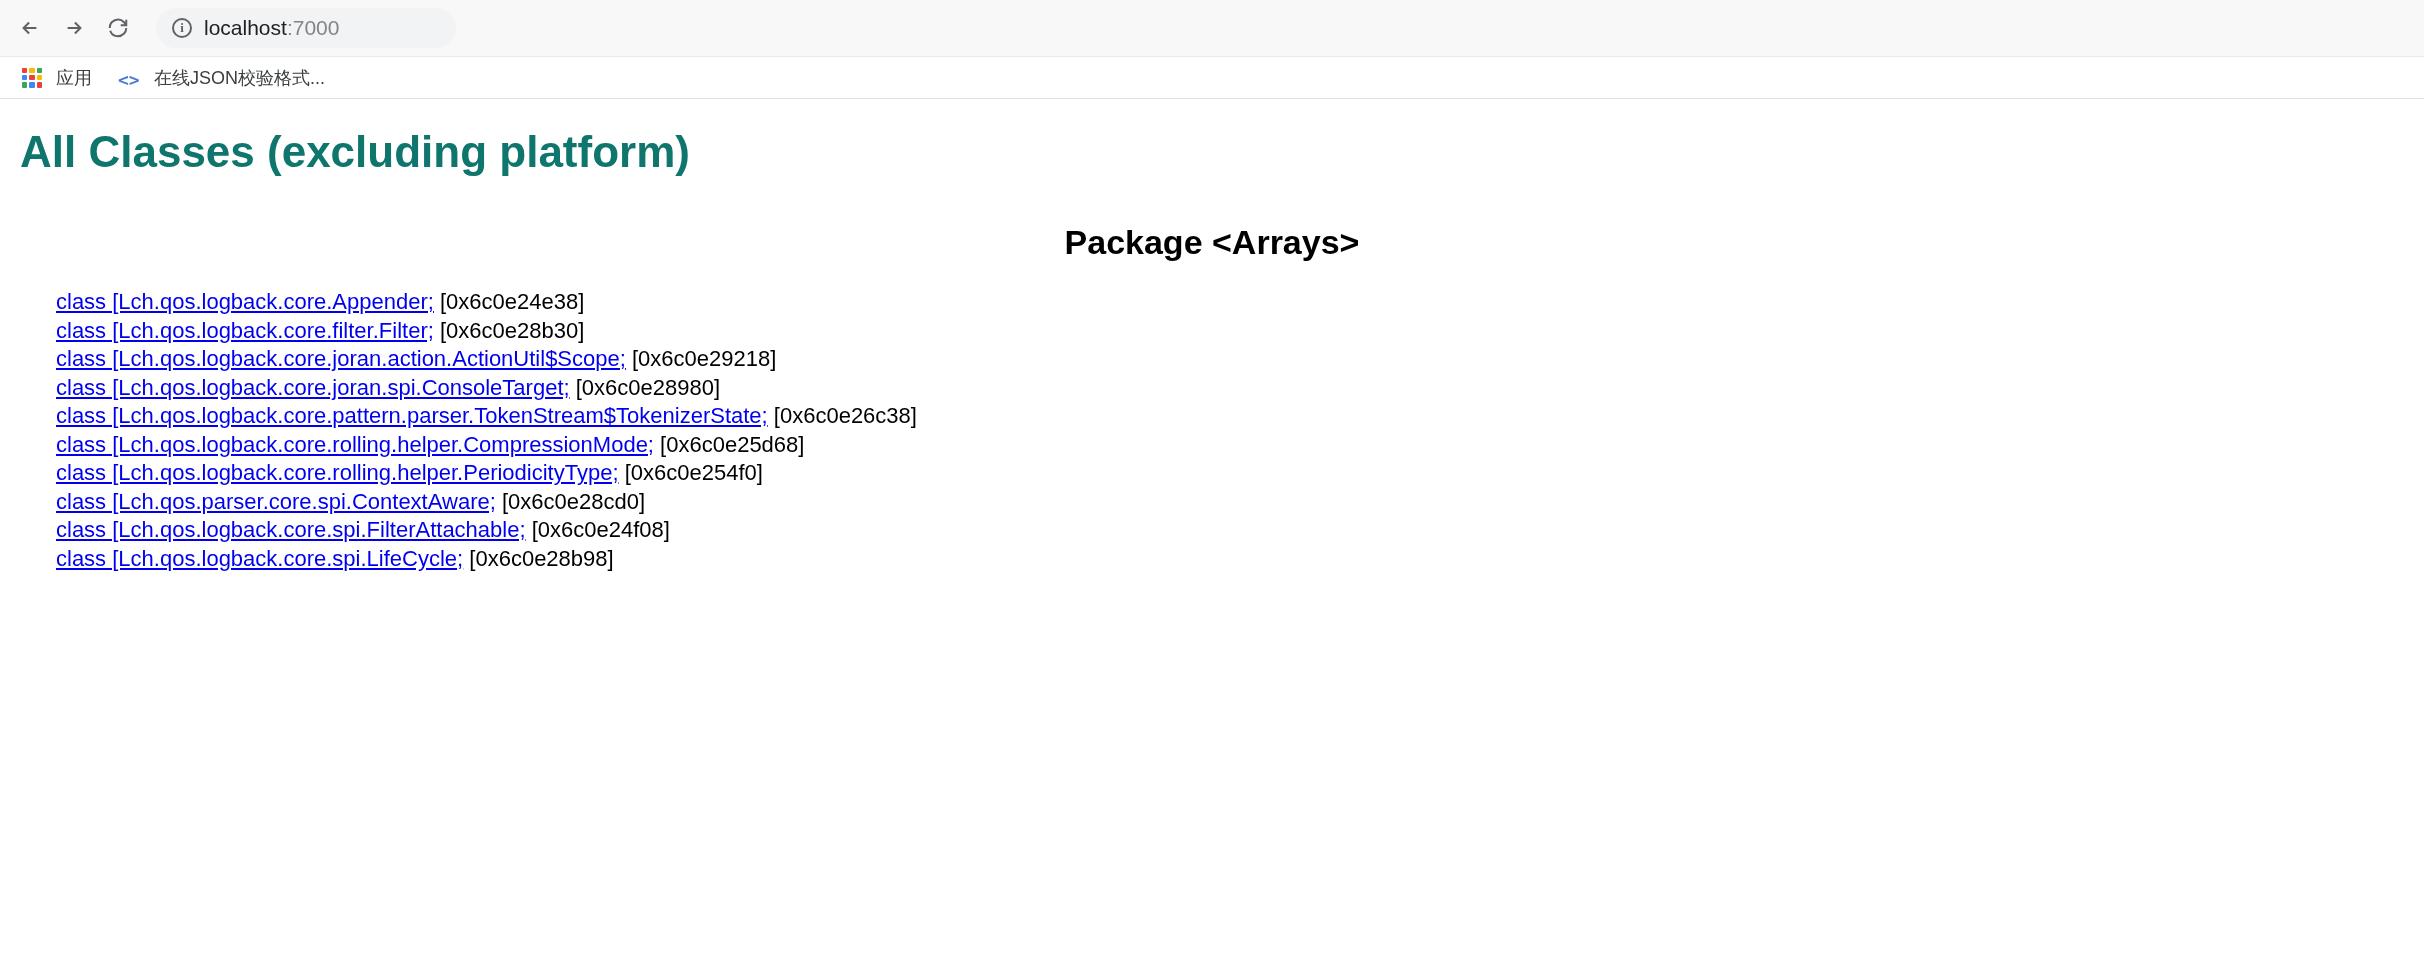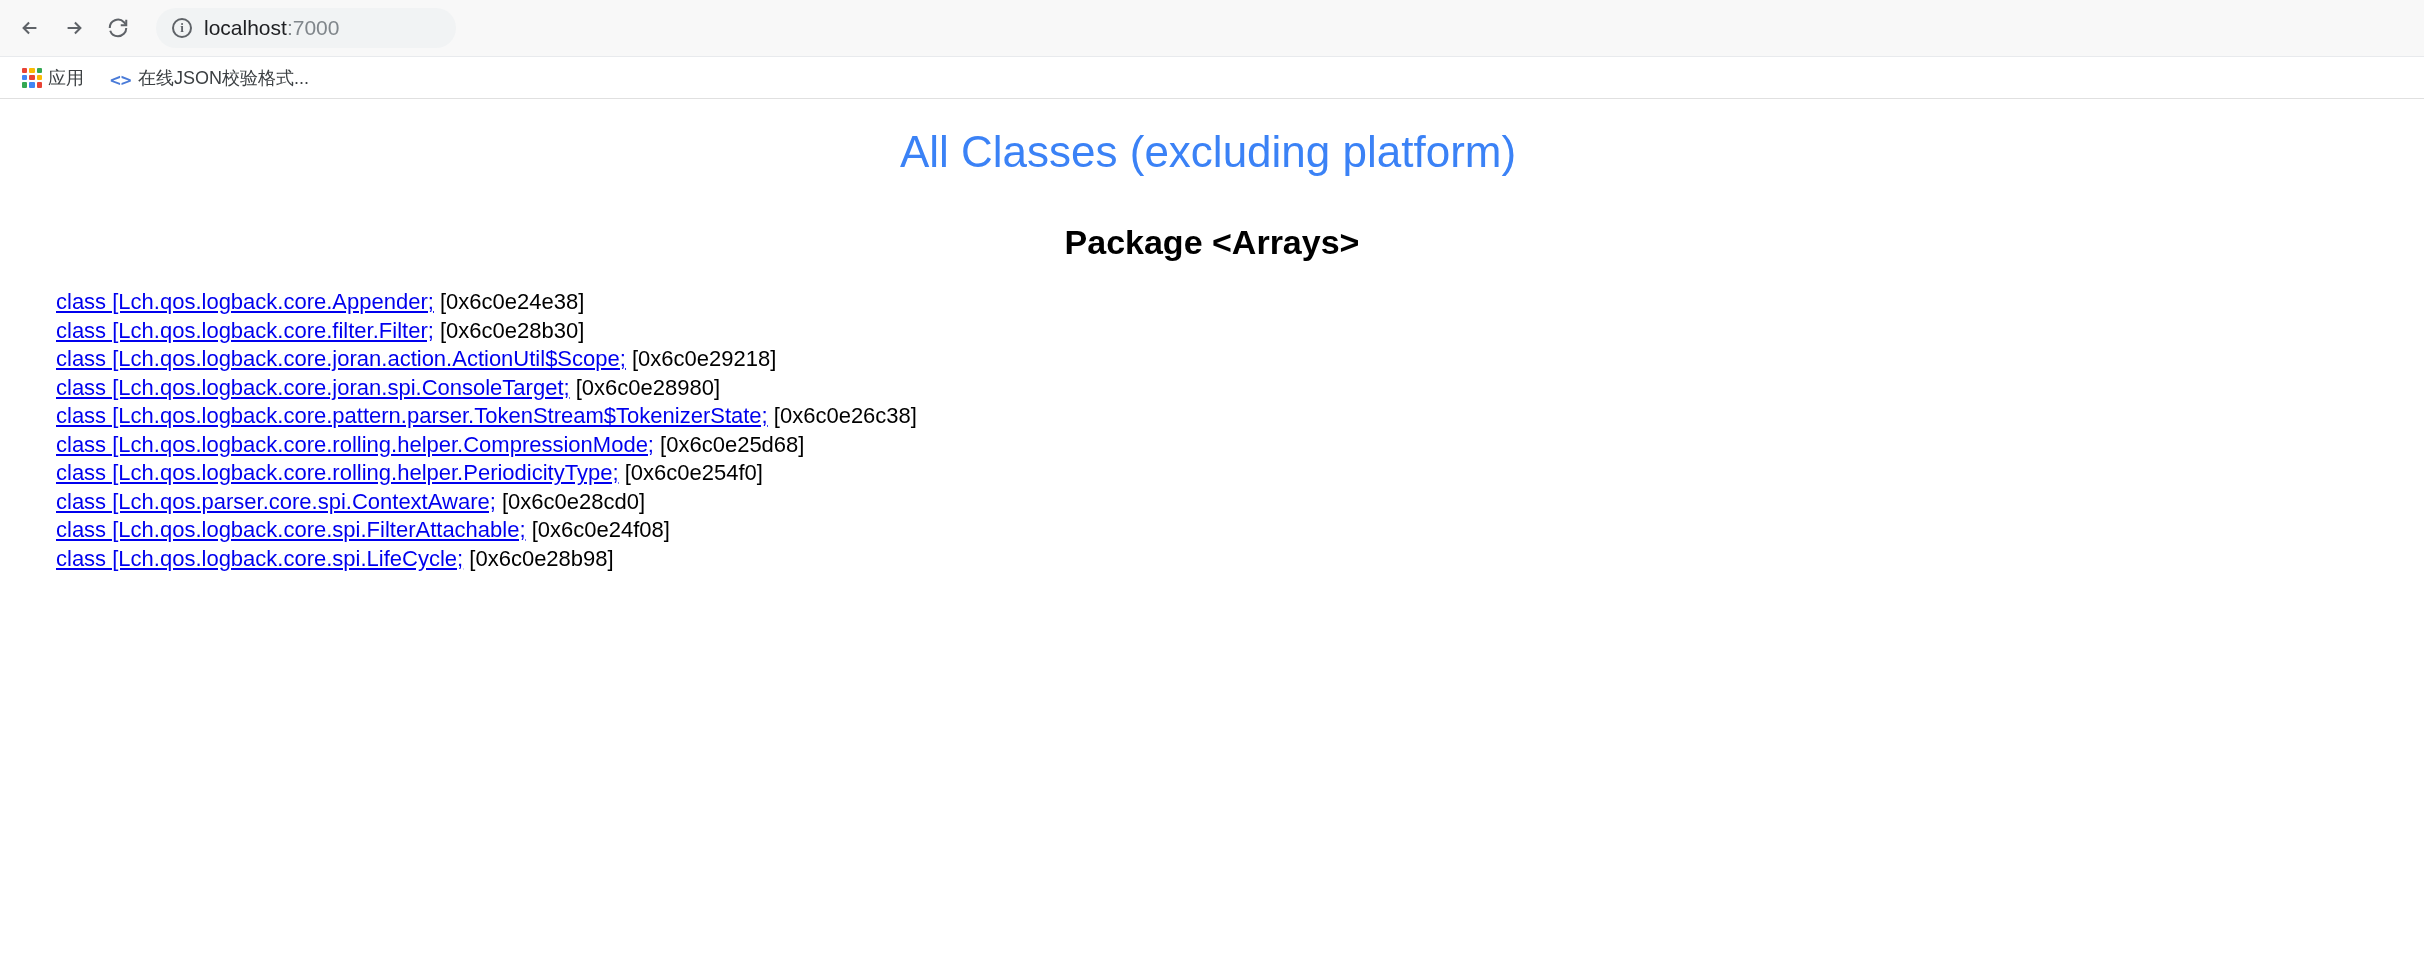--- a/index.html
+++ b/index.html
@@ -13,25 +13,25 @@
     .address-bar { flex: 0 0 auto; display: flex; align-items: center; background: #f1f3f4; border-radius: 20px; padding: 6px 16px; margin-left: 12px; height: 40px; min-width: 300px; }
     .info-icon { width: 20px; height: 20px; border: 2px solid #5f6368; border-radius: 50%; display: flex; align-items: center; justify-content: center; font-size: 13px; font-weight: bold; color: #5f6368; margin-right: 12px; font-family: Georgia, serif; }
     .url-text { font-size: 21px; color: #202124; }
     .url-host { color: #202124; }
     .url-port { color: #80868b; }
     
     .bookmarks-bar { display: flex; align-items: center; padding: 6px 16px; height: 42px; gap: 14px; border-top: 1px solid #e8eaed; background:#fff; }
     .apps-grid-icon { width: 20px; height: 20px; display: grid; grid-template-columns: repeat(3, 1fr); grid-template-rows: repeat(3, 1fr); gap: 2px; }
     .apps-grid-icon span { display:block; border-radius: 1px; }
     .apps-label { font-size: 18px; color: #3c4043; margin-left: 6px; }
-    .bookmark-item { display: flex; align-items: center; gap: 0; cursor: pointer; padding: 4px 6px; border-radius: 4px; }
+    .bookmark-item { display: flex; align-items: center; gap: 8px; cursor: pointer; padding: 4px 6px; border-radius: 4px; }
     .json-icon { width: 22px; height: 18px; color: #4a7bd8; font-weight: bold; font-size: 18px; font-family: monospace; }
     
     .content { padding: 0 20px 20px 20px; }
-    .page-title { font-size: 44px; font-weight: normal; text-align: center; padding: 28px 8px 10px 0; color: #3b82f6; }
+    .page-title { font-size: 44px; font-weight: bold; text-align: left; padding: 28px 8px 10px 0; color: #0f766e; }
     .section-header { font-size: 34px; font-weight: bold; padding: 36px 0 26px 0; color: #000; text-align: center; }
     
     .class-list { display: flex; flex-direction: column; gap: 1px; }
     .class-row { font-size: 22px; line-height: 1.25; margin-left: 36px; }
     .class-link { color: #0000ee; text-decoration: underline; }
     .hash-value { color: #000; }
   </style>
 </head>
 <body>
 

